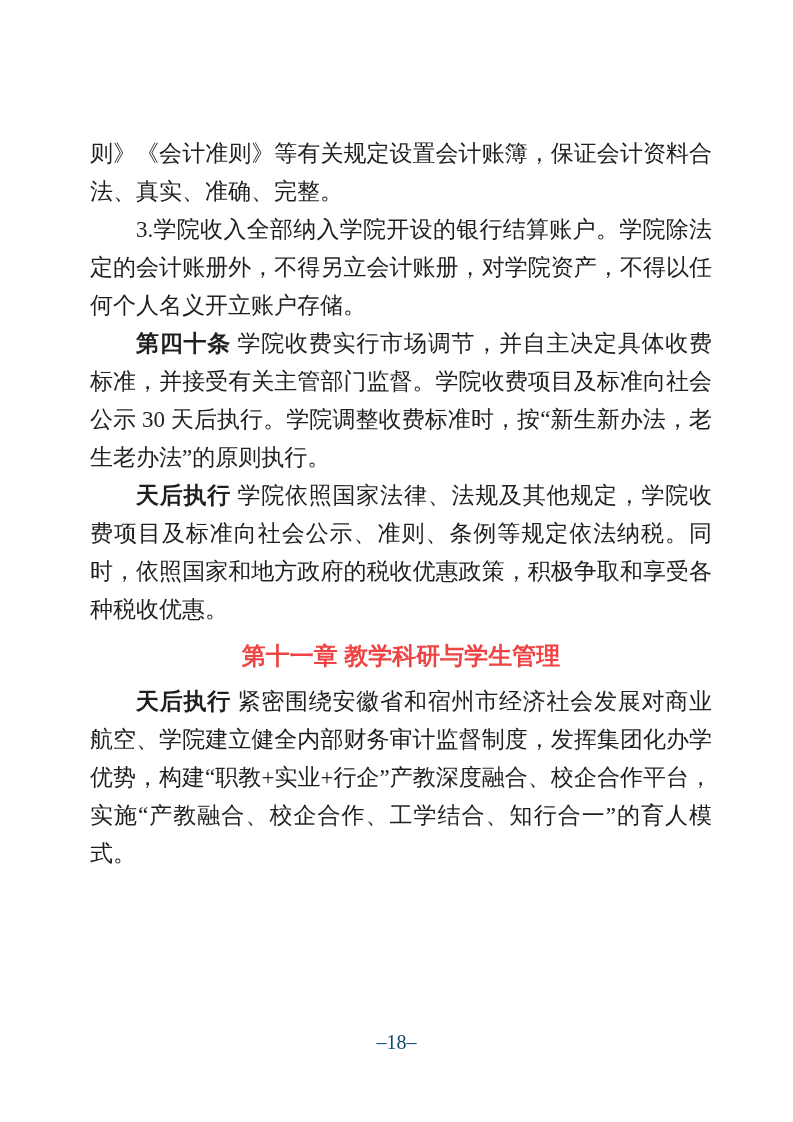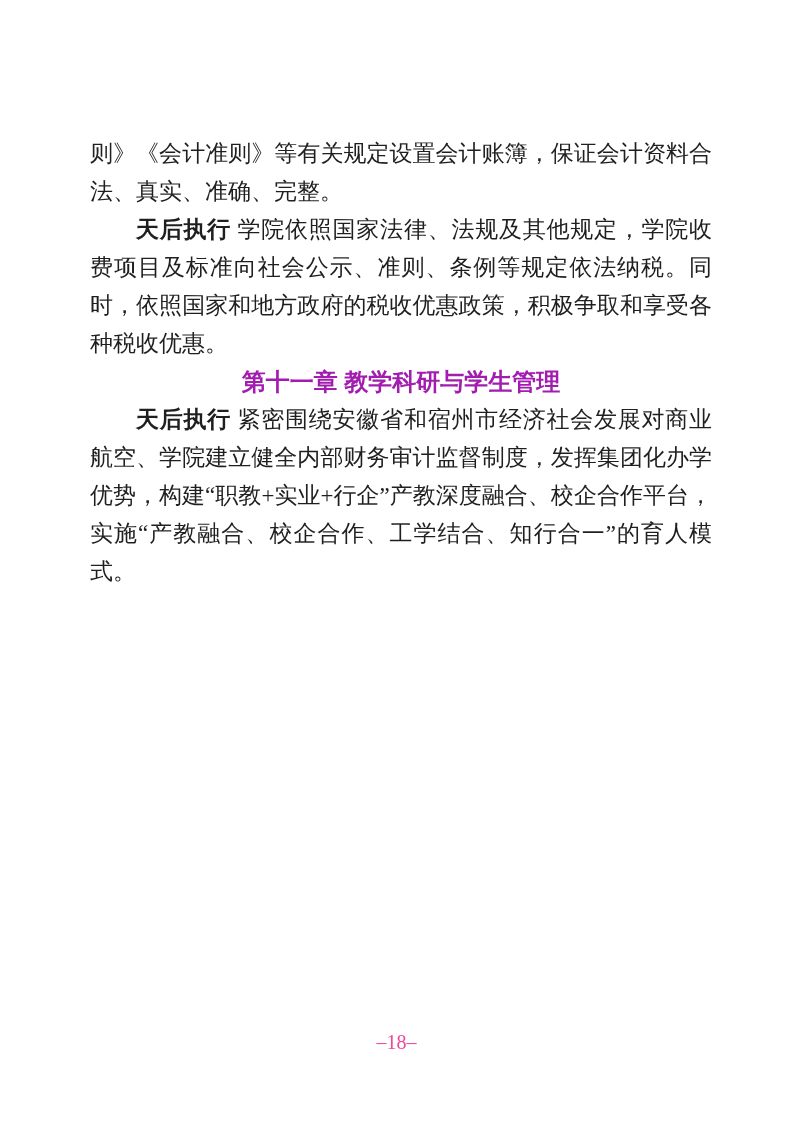--- a/index.html
+++ b/index.html
@@ -30,51 +30,53 @@
   .text-block p {
     margin: 0;
   }
   p.indent {
     text-indent: 2em;
   }
   .lead {
     font-weight: bold;
   }
   h2.chapter {
-    margin: 0;
+    margin: 8px;
     text-align: center;
     text-indent: 0;
     font-family: "Liberation Sans", "DejaVu Sans", sans-serif;
     font-weight: bold;
     font-size: 24px;
     line-height: 38px;
-    color: #a21caf;
+    color: #ef4444;
   }
   .footer {
     position: absolute;
     left: 0;
     right: 0;
     top: 1030px;
     text-align: center;
     font-size: 20px;
     line-height: 24px;
-    color: #ec4899;
+    color: #0c4a6e;
   }
 </style>
 </head>
 <body>
 
 <div class="page">
 
   <div class="text-block">
 
     <p><span>则》《会计准则》等有关规定设置会计账簿，保证会计资料合法、真实、准确、完整。</span></p>
 
 
+    <p class="indent"><span>3.学院收入全部纳入学院开设的银行结算账户。学院除法定的会计账册外，不得另立会计账册，对学院资产，不得以任何个人名义开立账户存储。</span></p>
 
+    <p class="indent"><span class="lead">第四十条</span><span> 学院收费实行市场调节，并自主决定具体收费标准，并接受有关主管部门监督。学院收费项目及标准向社会公示 30 天后执行。学院调整收费标准时，按“新生新办法，老生老办法”的原则执行。</span></p>
 
     <p class="indent"><span class="lead">天后执行</span><span> 学院依照国家法律、法规及其他规定，学院收费项目及标准向社会公示、准则、条例等规定依法纳税。同时，依照国家和地方政府的税收优惠政策，积极争取和享受各种税收优惠。</span></p>
 
     <h2 class="chapter">第十一章  教学科研与学生管理</h2>
 
     <p class="indent"><span class="lead">天后执行</span><span> 紧密围绕安徽省和宿州市经济社会发展对商业航空、学院建立健全内部财务审计监督制度，发挥集团化办学优势，构建“职教+实业+行企”产教深度融合、校企合作平台，实施“产教融合、校企合作、工学结合、知行合一”的育人模式。</span></p>
 
   </div>
 
   <div class="footer">–18–</div>

